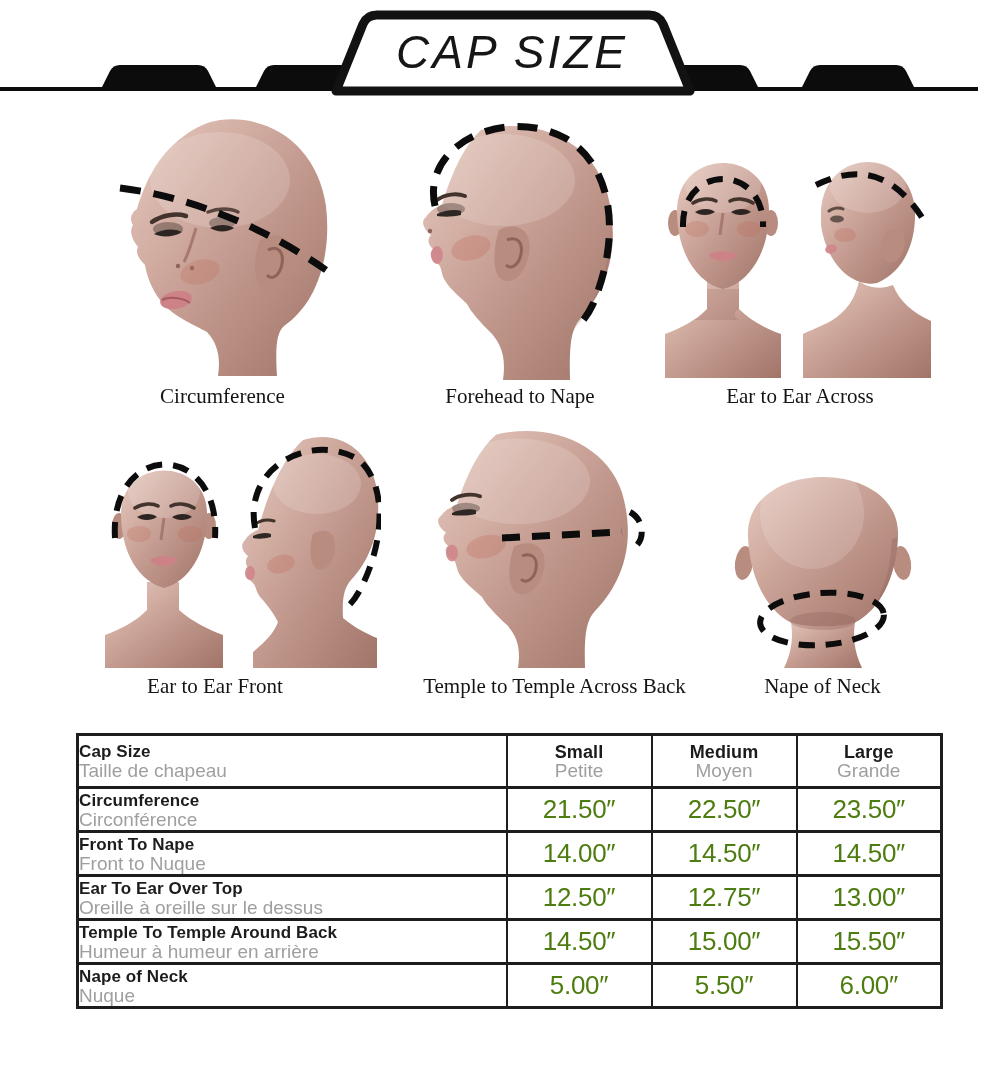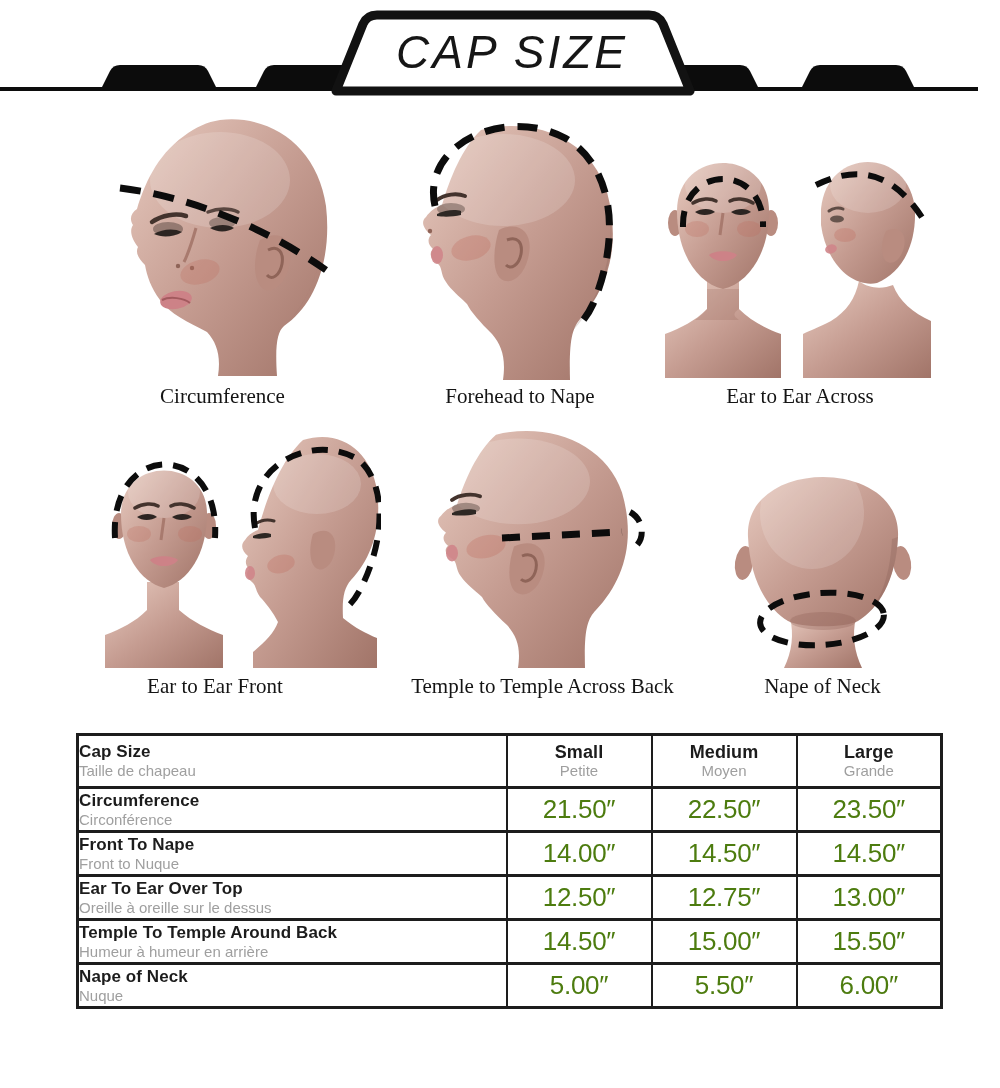--- a/index.html
+++ b/index.html
@@ -13,21 +13,21 @@
              text-align:center;line-height:26px;}
   
   #size-table{position:absolute;left:76px;top:733px;width:864px;border-collapse:collapse;
               table-layout:fixed;background:#fff;border:3px solid #1d1d1d;}
   #size-table td{border:2px solid #1d1d1d;border-top-width:3px;border-bottom-width:3px;
                  vertical-align:middle;padding:0;}
   #size-table tr.hdr td{height:50px;}
   #size-table tr.row td{height:41px;}
   td.name{padding:3px 8px 3px 12px;}
   .en{font-weight:bold;font-size:17px;line-height:20px;color:#1c1c1c;letter-spacing:.1px;}
-  .fr{font-size:15px;line-height:18px;color:#9f9f9f;}
+  .fr{font-size:19px;line-height:18px;color:#9f9f9f;}
   td.colh{text-align:center;}
   td.colh .en{font-size:18px;}
   td.val{font-size:26px;color:#4d7c0f;text-align:center;letter-spacing:-.3px;}
   svg{display:block;}
 </style>
 </head>
 <body>
 
 <div id="stage">
 
@@ -193,21 +193,21 @@
       <path d="M124,150 C134,146 140,152 138,164 C136,175 128,180 123,175" fill="none" stroke="#8f6458" stroke-width="3"></path>
       <path d="M54,90 C62,84 74,83 82,86" fill="none" stroke="#43332d" stroke-width="4" stroke-linecap="round"></path>
       <ellipse cx="68" cy="99" rx="14" ry="6" fill="#574640" opacity=".45"></ellipse>
       <path d="M54,104 C62,100 72,99 78,101 L78,105 C70,107 60,107 54,106 Z" fill="#2e2824"></path>
       <ellipse cx="88" cy="140" rx="20" ry="12" fill="#c06a5e" opacity=".3" transform="rotate(-15 88 140)"></ellipse>
       <ellipse cx="54" cy="147" rx="6" ry="9" fill="#cf8589" opacity=".9"></ellipse>
     </g>
     <path d="M104,122 L224,116" fill="none" stroke="#0c0c0c" stroke-width="7" stroke-dasharray="18 12"></path>
     <path d="M232,96 C247,104 248,126 233,134" fill="none" stroke="#0c0c0c" stroke-width="6" stroke-dasharray="14 10"></path>
   </svg>
-  <div class="abs fig-label" style="left:390px;top:673px;width:305px">Temple to Temple Across Back</div>
+  <div class="abs fig-label" style="left:402px;top:673px;width:305px">Temple to Temple Across Back</div>
 
   <svg class="abs" style="left:710px;top:423px" width="226" height="245" viewBox="0 0 226 245">
     <defs>
       <linearGradient id="sg6" x1="0" y1="0" x2="1" y2="1">
         <stop offset="0" stop-color="#e7cabf"></stop>
           <stop offset=".5" stop-color="#c59c91"></stop>
           <stop offset="1" stop-color="#a17468"></stop>
       </linearGradient>
     </defs>
     <ellipse cx="34" cy="140" rx="9" ry="17" fill="#b98c80" transform="rotate(8 34 140)"></ellipse>

